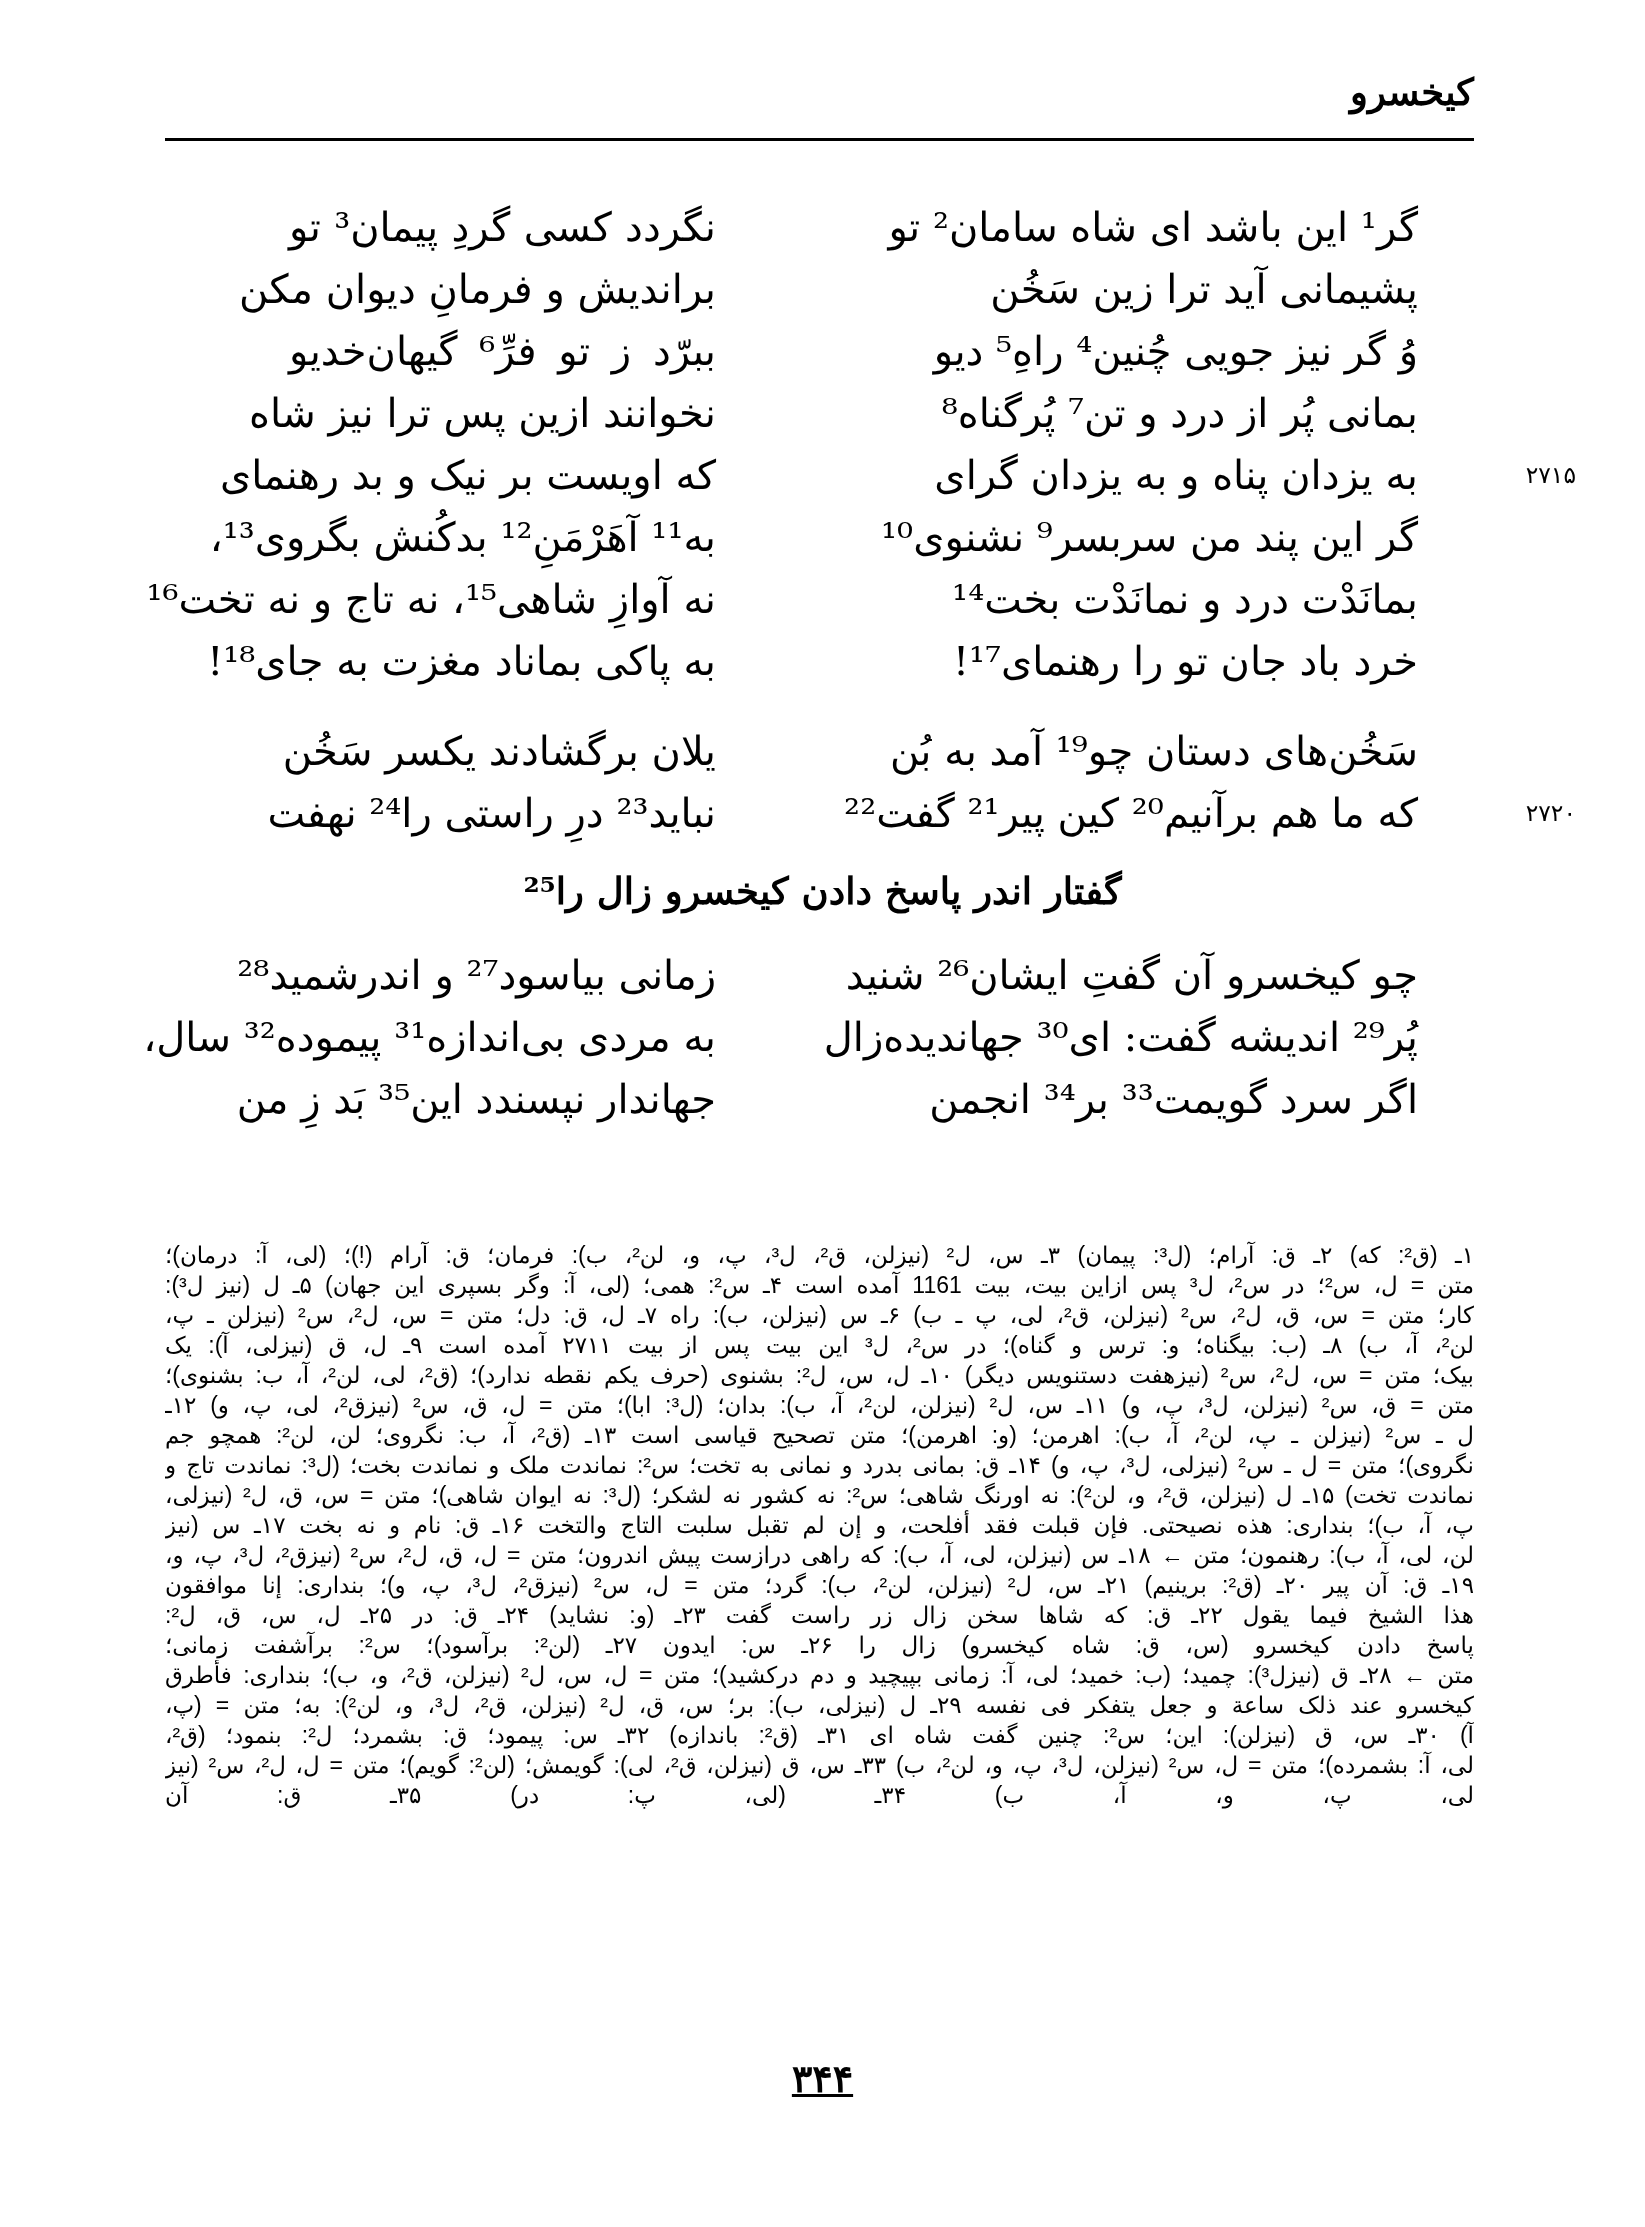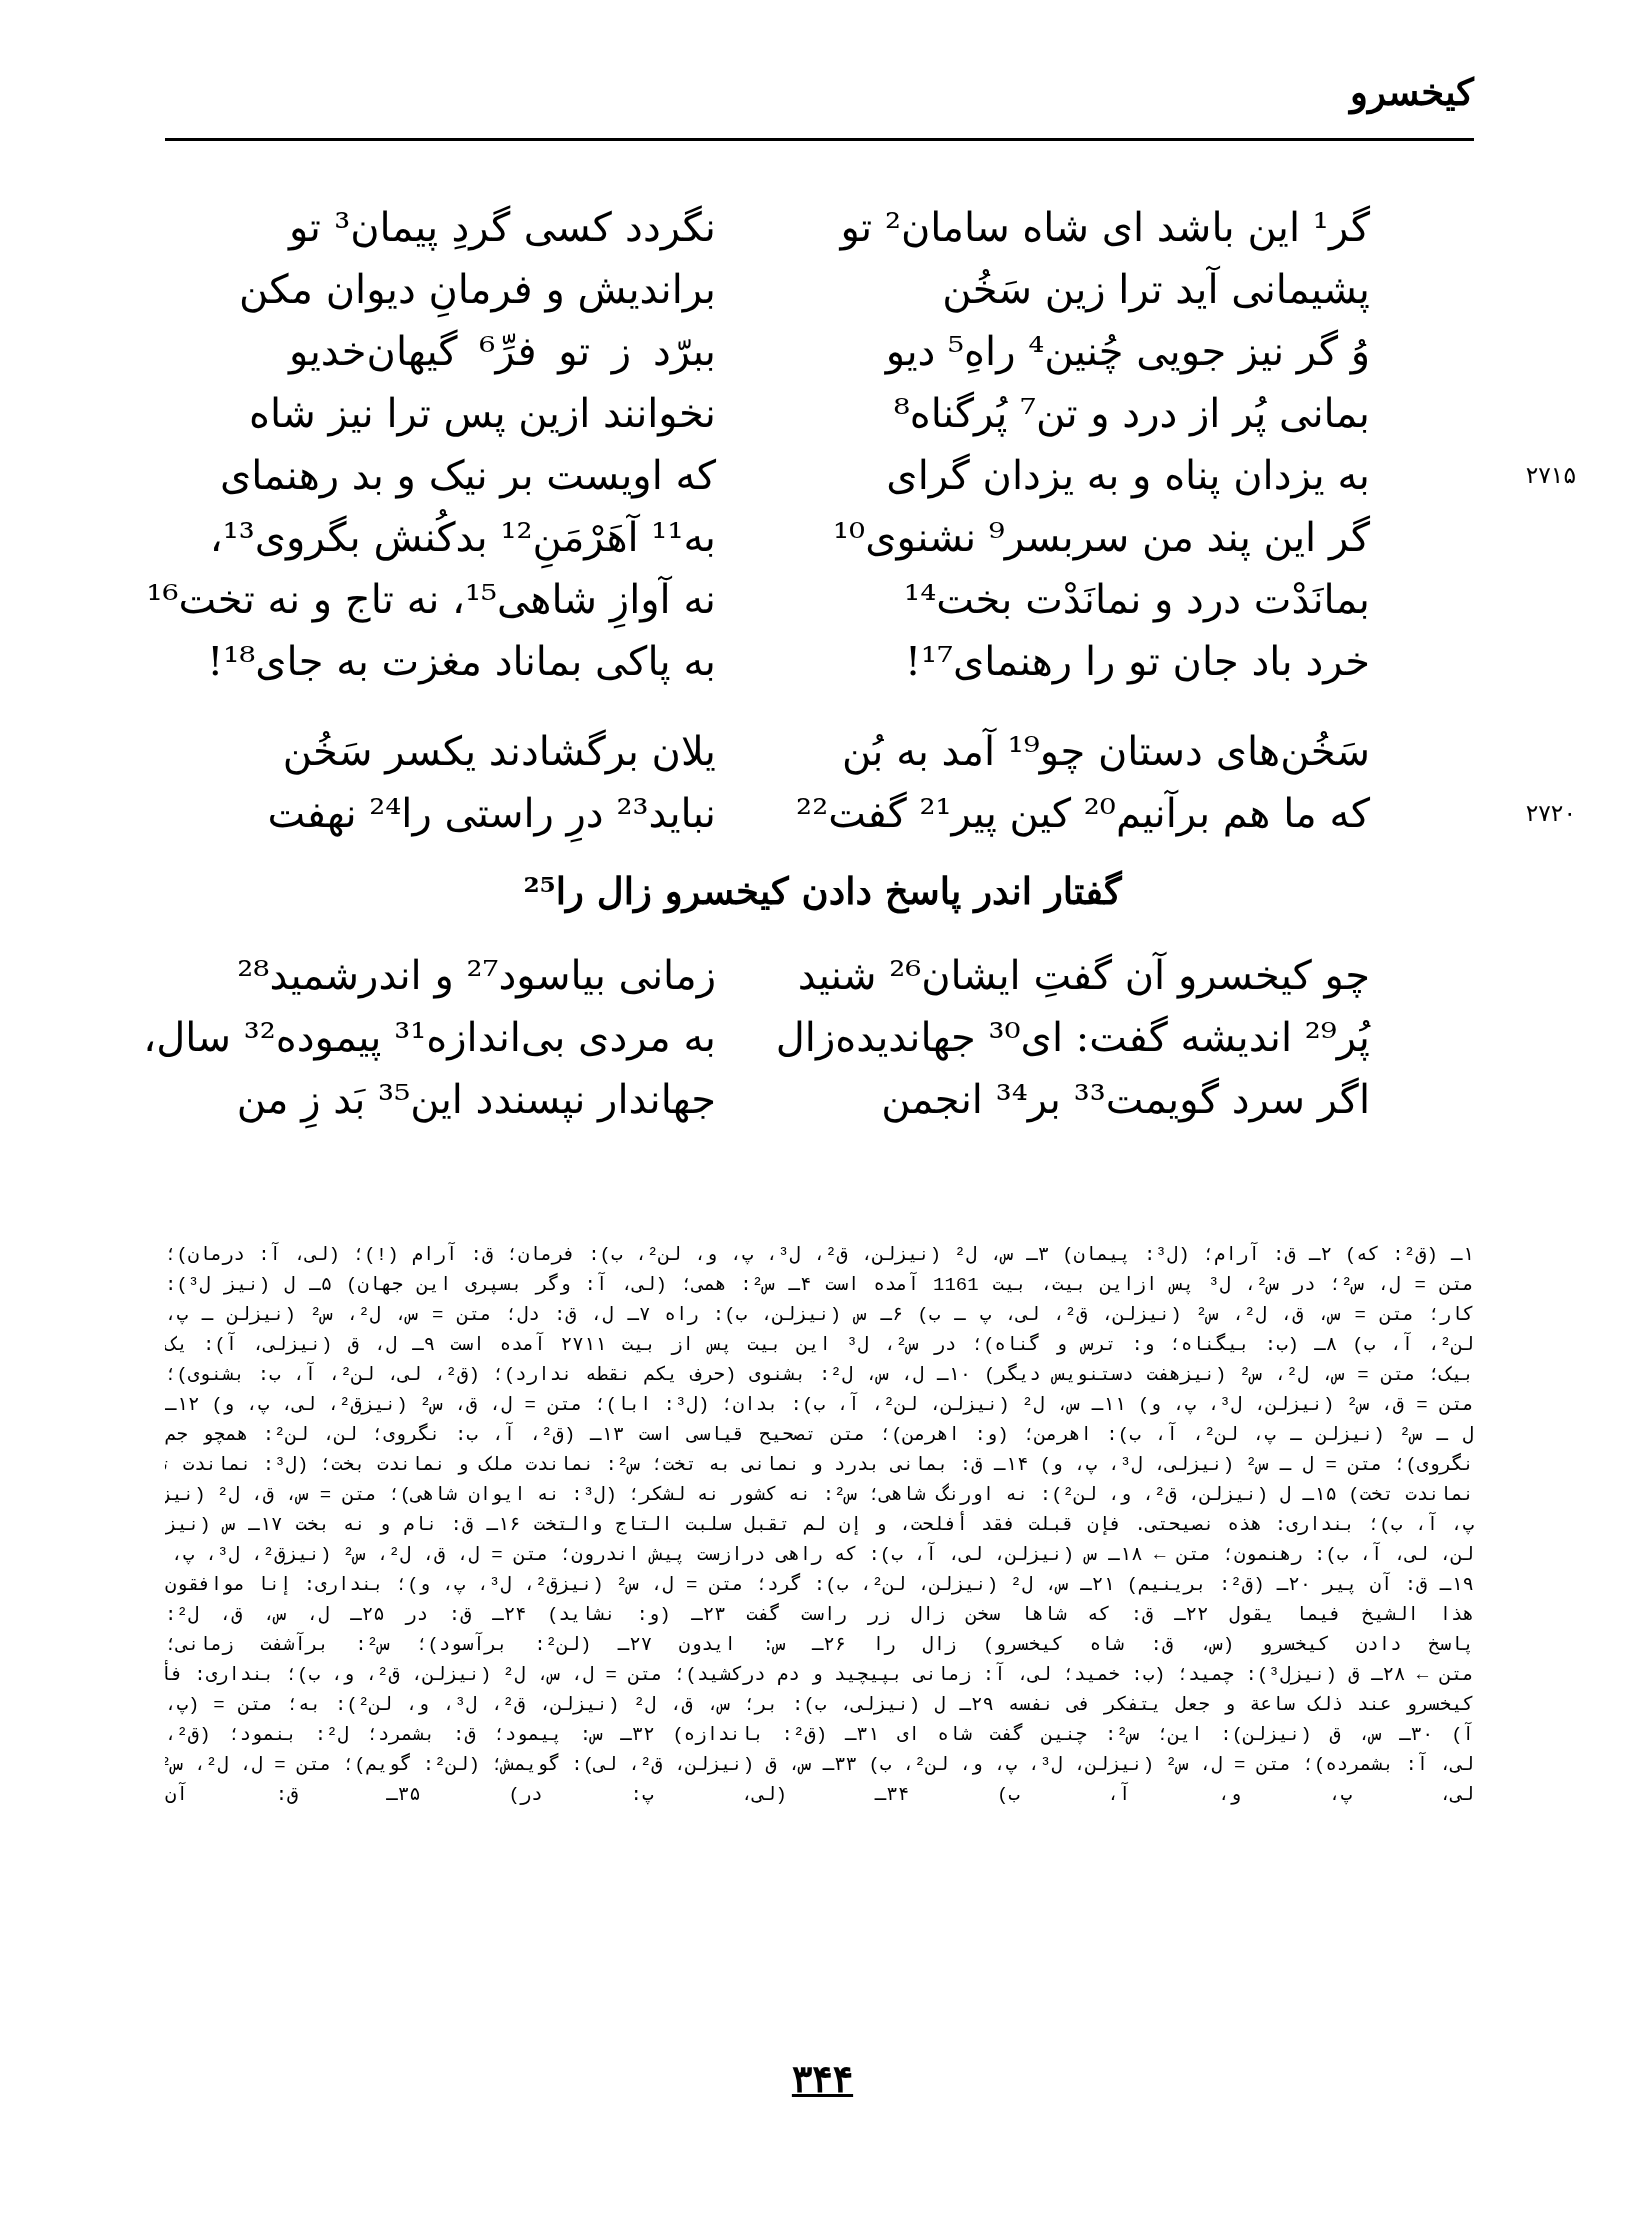--- a/index.html
+++ b/index.html
@@ -23,42 +23,42 @@
   
   .verse-block { position: absolute; left: 289px; right: 227px; }
   .couplet {
     position: relative; display: flex; flex-direction: row; justify-content: space-between;
     height: 62px; align-items: center;
   }
   .hemi {
     width: 427px; font-size: 40px; line-height: 1;
     white-space: nowrap; text-align: justify; text-align-last: justify;
   }
-  .hemi.right { margin-right: 48px; }
+  .hemi.right { }
   .hemi.left  { margin-left: 0; }
   .verse-num {
     position: absolute; right: -158px; top: 50%; transform: translateY(-50%);
     font-size: 23.4px; letter-spacing: 1.4px;
   }
 
   #block1 { top: 196px; }
   #block2 { top: 720px; }
   #block3 { top: 944px; }
 
   .section-heading {
     position: absolute; top: 853px; left: 0; right: 0; text-align: center;
     font-size: 37px; font-weight: bold;
   }
   .section-heading span { display: inline-block; margin-top: 16px; }
 
   
   .footnotes {
     position: absolute; top: 1240px; left: 165px; right: 171px;
-    font-family: Liberation Mono, monospace;
-    font-size: 19px; line-height: 30px;
+    font-family: Liberation Sans, sans-serif;
+    font-size: 23px; line-height: 30px;
   }
   .fn-line {
     height: 30px; white-space: nowrap; overflow: hidden;
     text-align: justify; text-align-last: justify;
   }
   .fn-line.last { text-align-last: right; }
 
   .page-number {
     position: absolute; top: 2056px; left: 0; right: 0; text-align: center;
     font-size: 38px; font-weight: bold; letter-spacing: 5.5px; text-decoration: underline;

